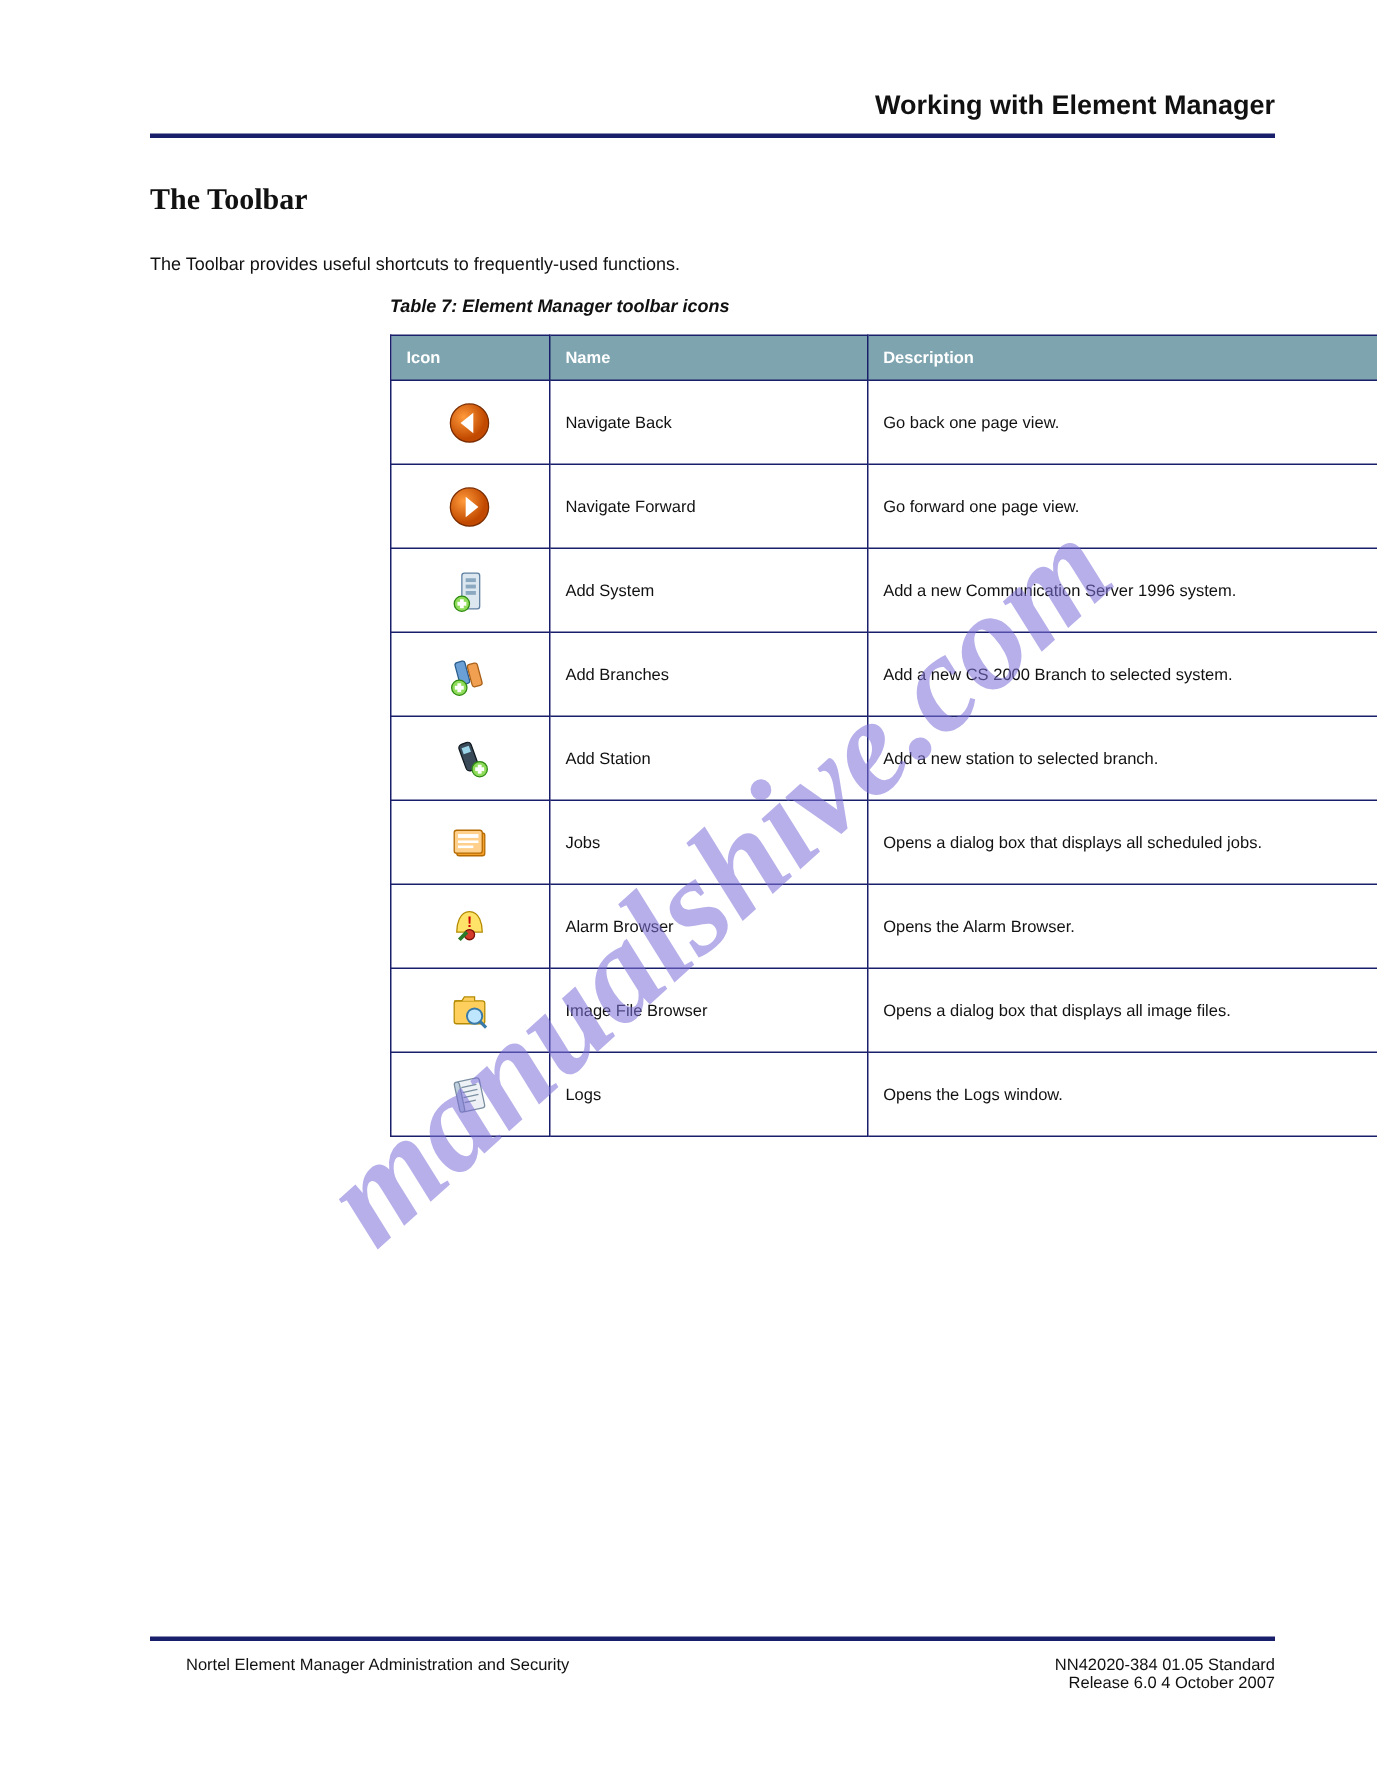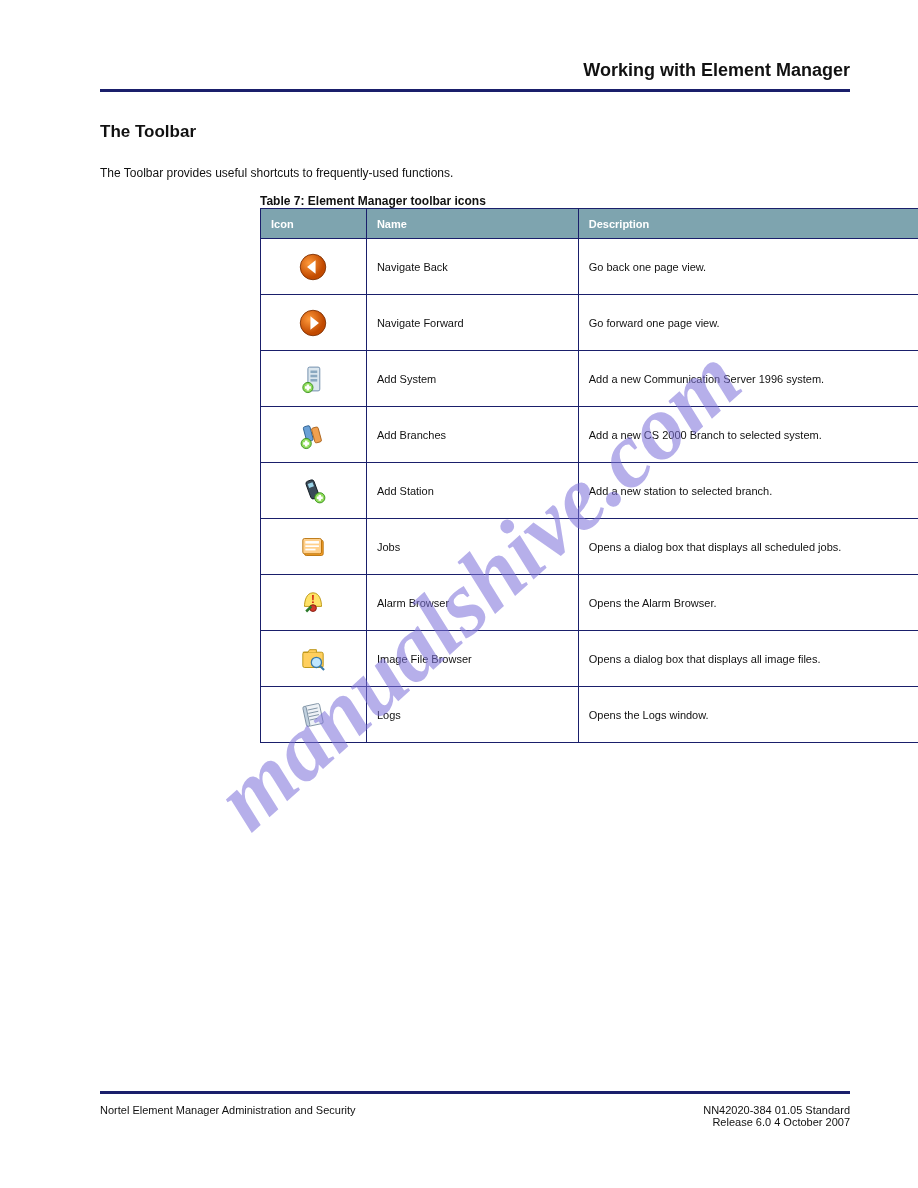--- a/index.html
+++ b/index.html
@@ -1,34 +1,34 @@
 <!DOCTYPE html>
 <html><head>
 <meta charset="utf-8">
 <style>
   * { box-sizing: border-box; margin: 0; padding: 0; }
   html, body { width: 918px; height: 1188px; background: #fff; font-family: Arial, Helvetica, sans-serif; color: #111; }
   .page { position: relative; width: 918px; height: 1188px; padding: 60px 68px 60px 100px; }
   .header-right { text-align: right; font-size: 18px; font-weight: 700; margin-bottom: 8px; }
   .rule-thick { border: none; border-top: 3px solid #1a1f6b; margin-bottom: 30px; }
-  .toolbar-title { font-weight: 700; font-size: 17px; margin: 20px 0 24px 0; }
+  .toolbar-title { font-weight: 700; font-size: 20px; margin: 20px 0 24px 0; font-family: Liberation Serif, serif; }
   .toolbar-intro { font-size: 12px; margin-bottom: 14px; }
-  .table-caption { font-size: 12px; font-weight: 700; margin: 0 0 0 160px; }
+  .table-caption { font-size: 12px; font-weight: 700; margin: 0 0 12px 160px; font-style: italic; }
   table.tbl { border-collapse: collapse; width: 716px; margin-left: 160px; }
   table.tbl th, table.tbl td { border: 1px solid #1a1f6b; font-size: 11px; vertical-align: middle; }
   table.tbl th { background: #7ea4af; color: #fff; font-weight: 700; text-align: left; padding: 6px 10px; height: 30px; }
   table.tbl td { padding: 1px 10px; height: 56px; }
   col.c-icon { width: 88px; }
   col.c-name { width: 176px; }
   col.c-desc { width: 330px; }
   td.icon-cell { text-align: center; }
   td.icon-cell svg { width: 34px; height: 34px; display: block; margin: 0 auto; }
   .footer { position: absolute; left: 100px; right: 68px; bottom: 60px; }
   .footer .line { border: none; border-top: 3px solid #1a1f6b; margin-bottom: 10px; }
-  .footer-row { display: flex; justify-content: space-between; font-size: 11px; }
+  .footer-row { display: flex; justify-content: space-between; font-size: 11px; margin-left: 24px; }
   
   .wm { position: absolute; left: 150px; top: 260px; width: 650px; height: 650px; pointer-events: none; z-index: 5; }
   .wm text { font: italic 700 92px Georgia, 'Times New Roman', serif; fill: #7b6fd9; opacity: 0.55; }
   .content { position: relative; z-index: 1; }
   .wm-layer { position: absolute; inset: 0; z-index: 10; pointer-events: none; }
 </style>
 </head>
 <body>
 
 <div class="page">

